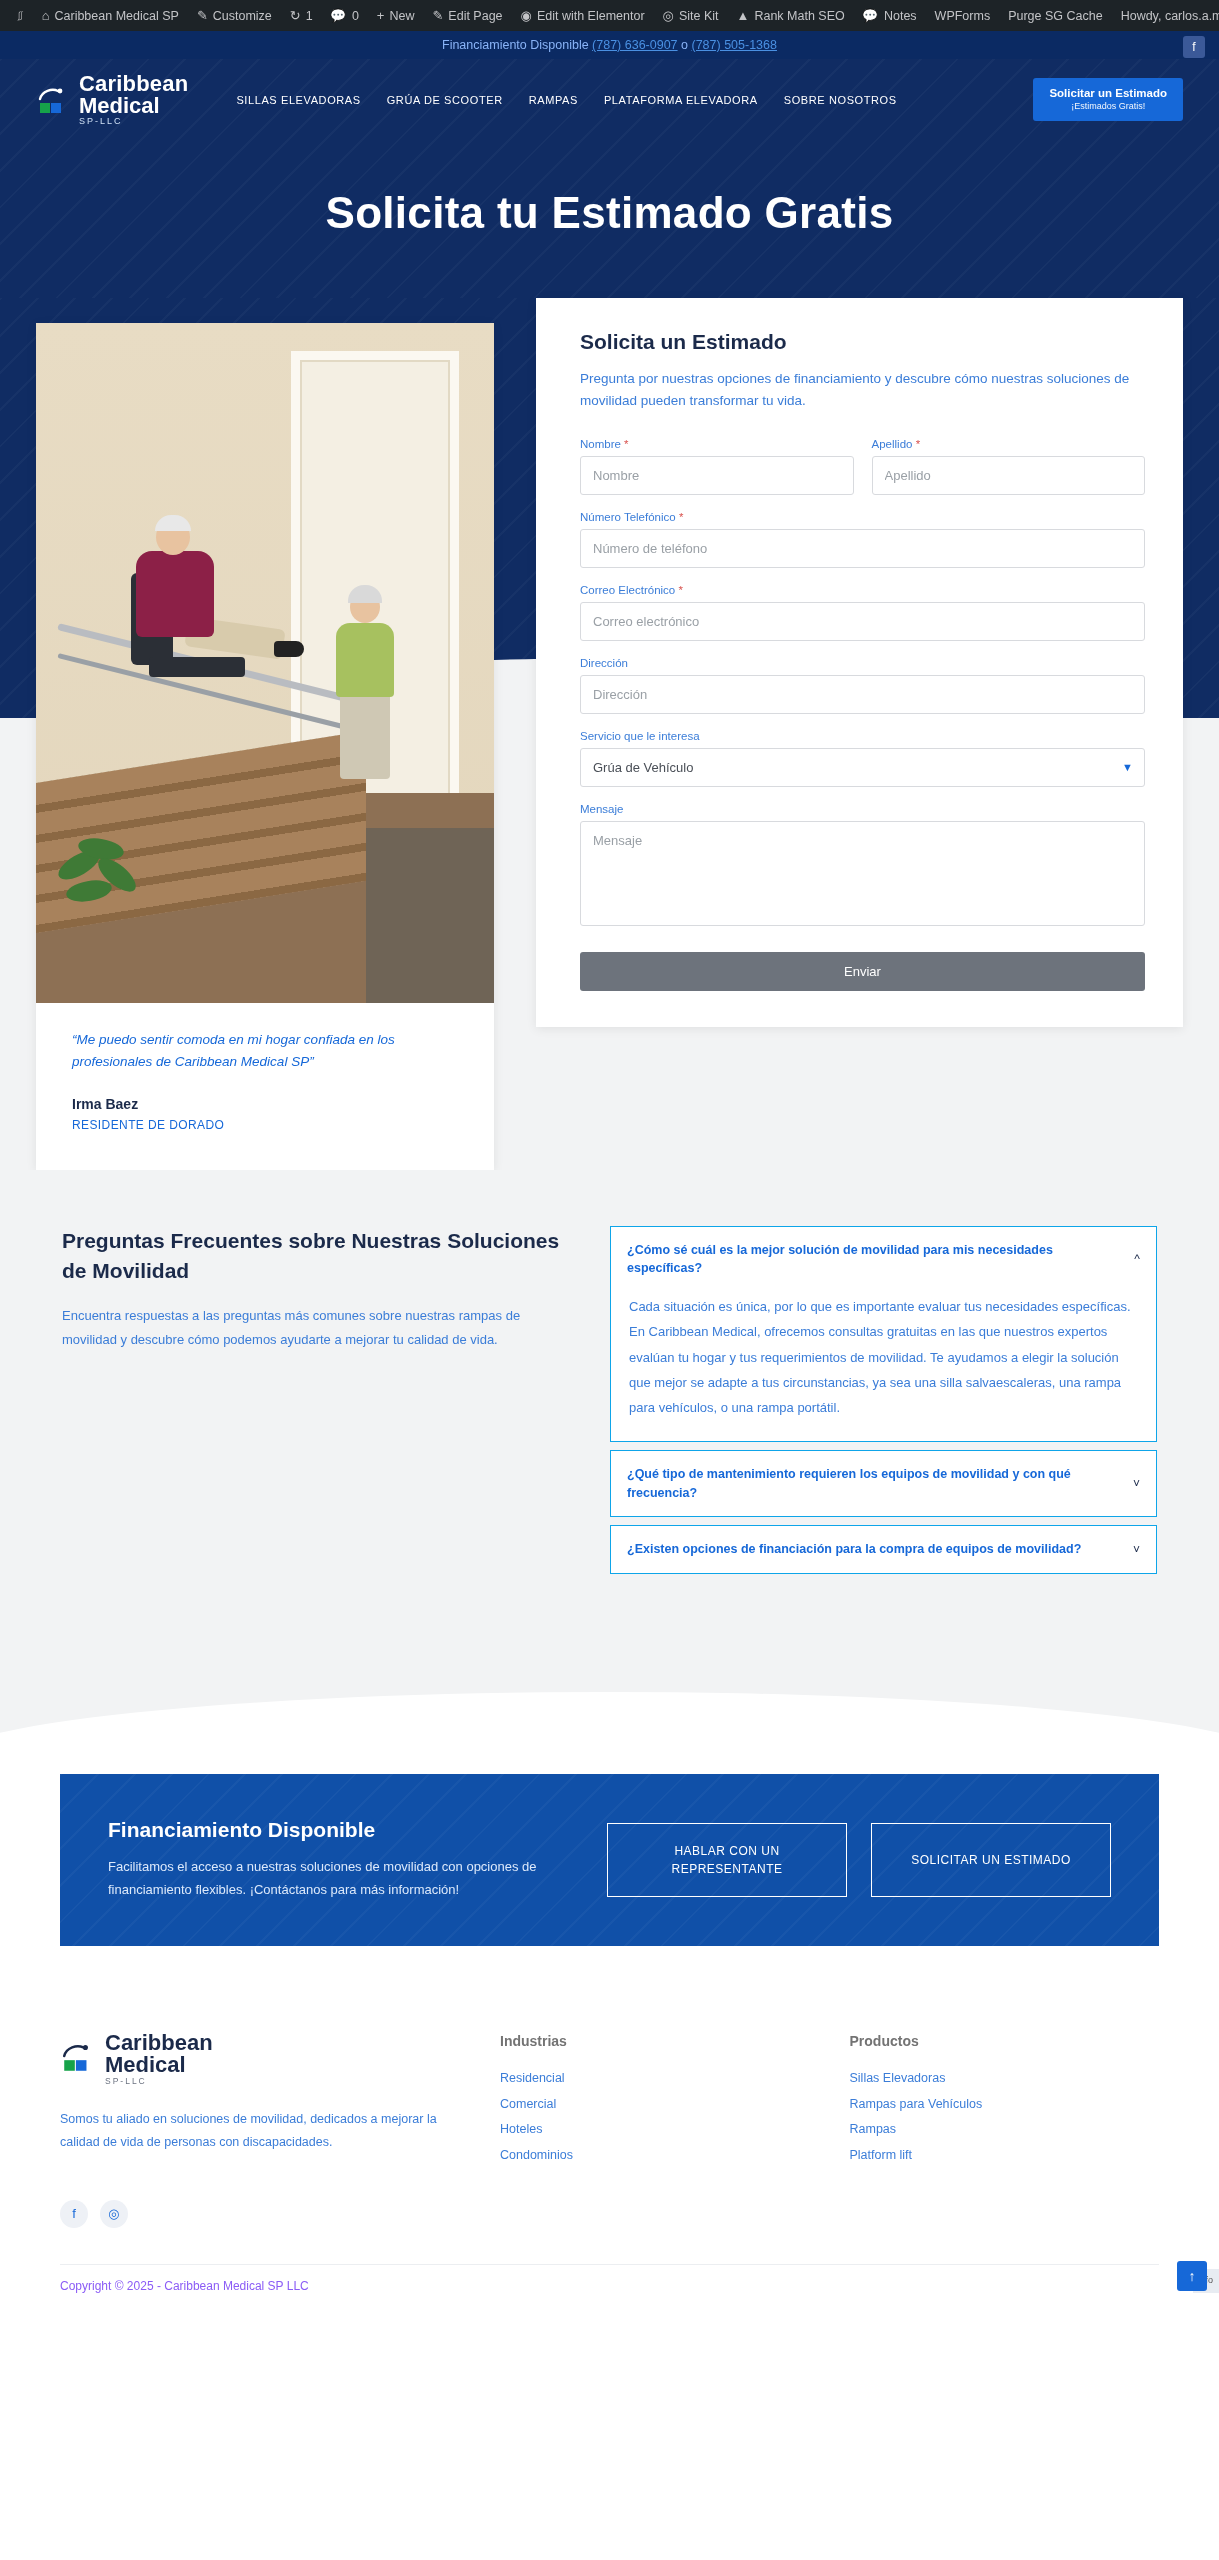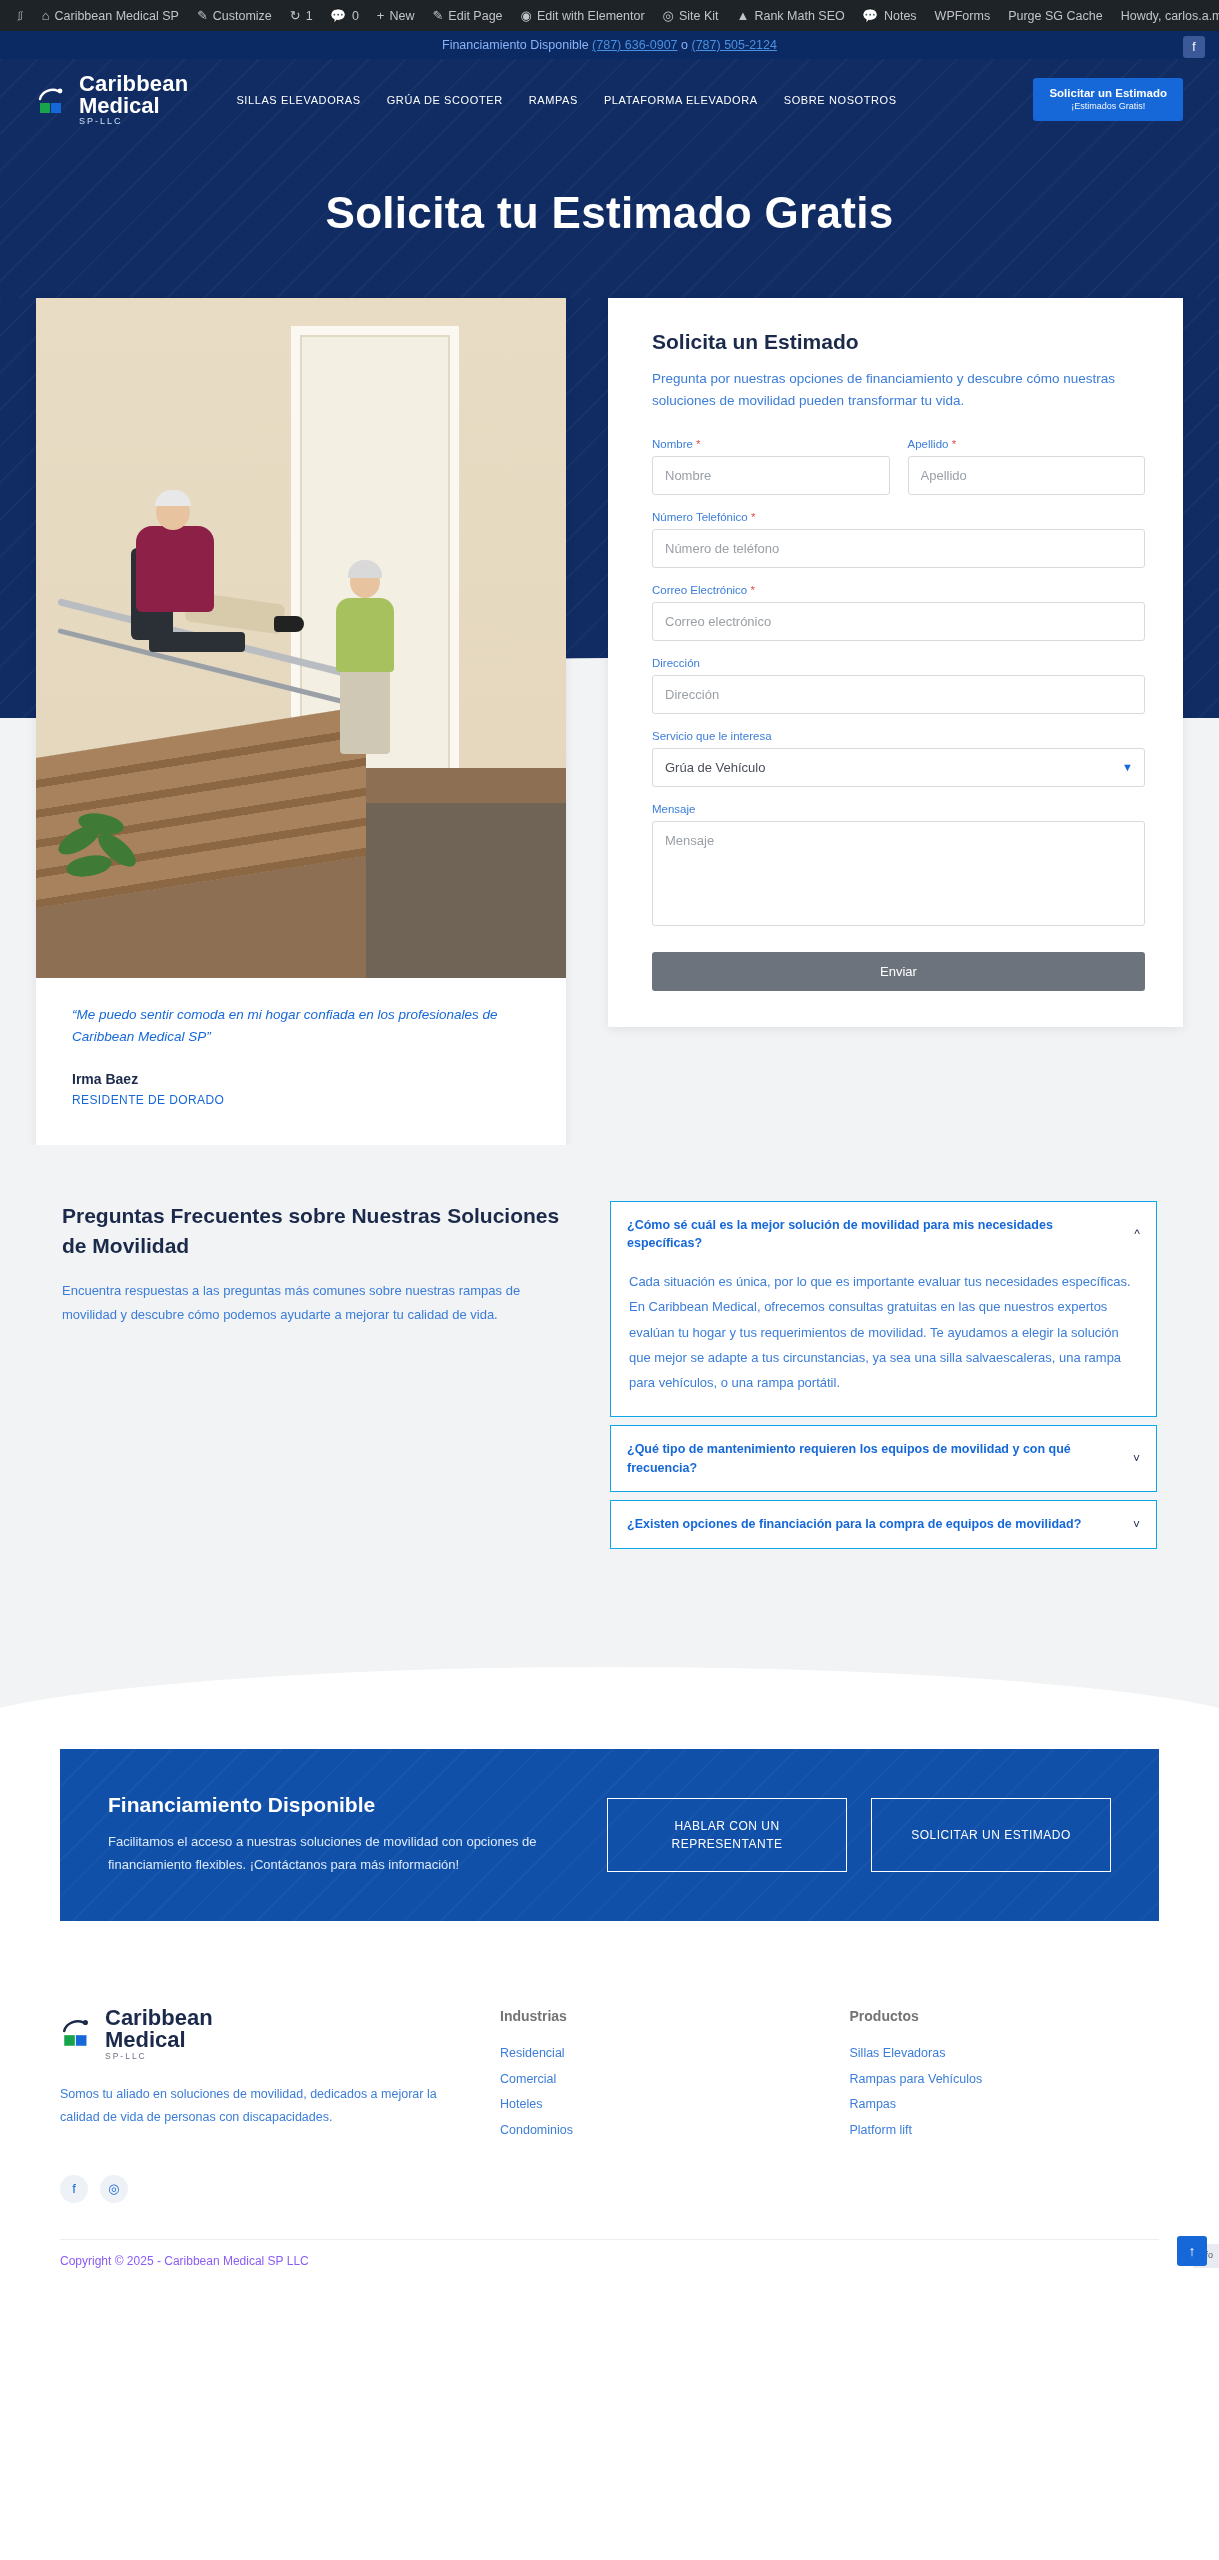--- a/index.html
+++ b/index.html
@@ -147,23 +147,24 @@
 
   .panels {
     position: relative;
     z-index: 3;
     display: flex;
     gap: 42px;
     padding: 0 36px;
     align-items: flex-start;
   }
   .left-card {
-    width: 530px;
+    width: 458px;
     background: #fff;
     box-shadow: 0 2px 10px rgba(0,0,0,.08);
+    margin-top: 25px;
   }
   .photo {
     width: 100%;
     height: 680px;
     position: relative;
     overflow: hidden;
     background: #d9cbb3;
   }
   
   .ph-wall { position:absolute; inset:0; background:linear-gradient(#e8dcc4, #e3d6bc); }
@@ -485,21 +486,21 @@
 
     </span>
 
   </span>
 </div>
 
 <div class="notice-bar">
   <span>Financiamiento Disponible</span>
   <a href="#">(787) 636-0907</a>
   <span>o</span>
-  <a href="#">(787) 505-2124</a>
+  <a href="#">(787) 505-1368</a>
 </div>
 <div class="ab-social">f</div>
 
 <div class="hero">
   <div class="nav">
     <div class="logo-wrap">
       <div class="logo-mark">
         <svg width="34" height="34" viewBox="0 0 34 34">
           <path d="M4 16 C6 8, 16 5, 22 8" stroke="#ffffff" stroke-width="2.4" fill="none" stroke-linecap="round"></path>
           <circle cx="24" cy="8" r="2.4" fill="#ffffff"></circle>

